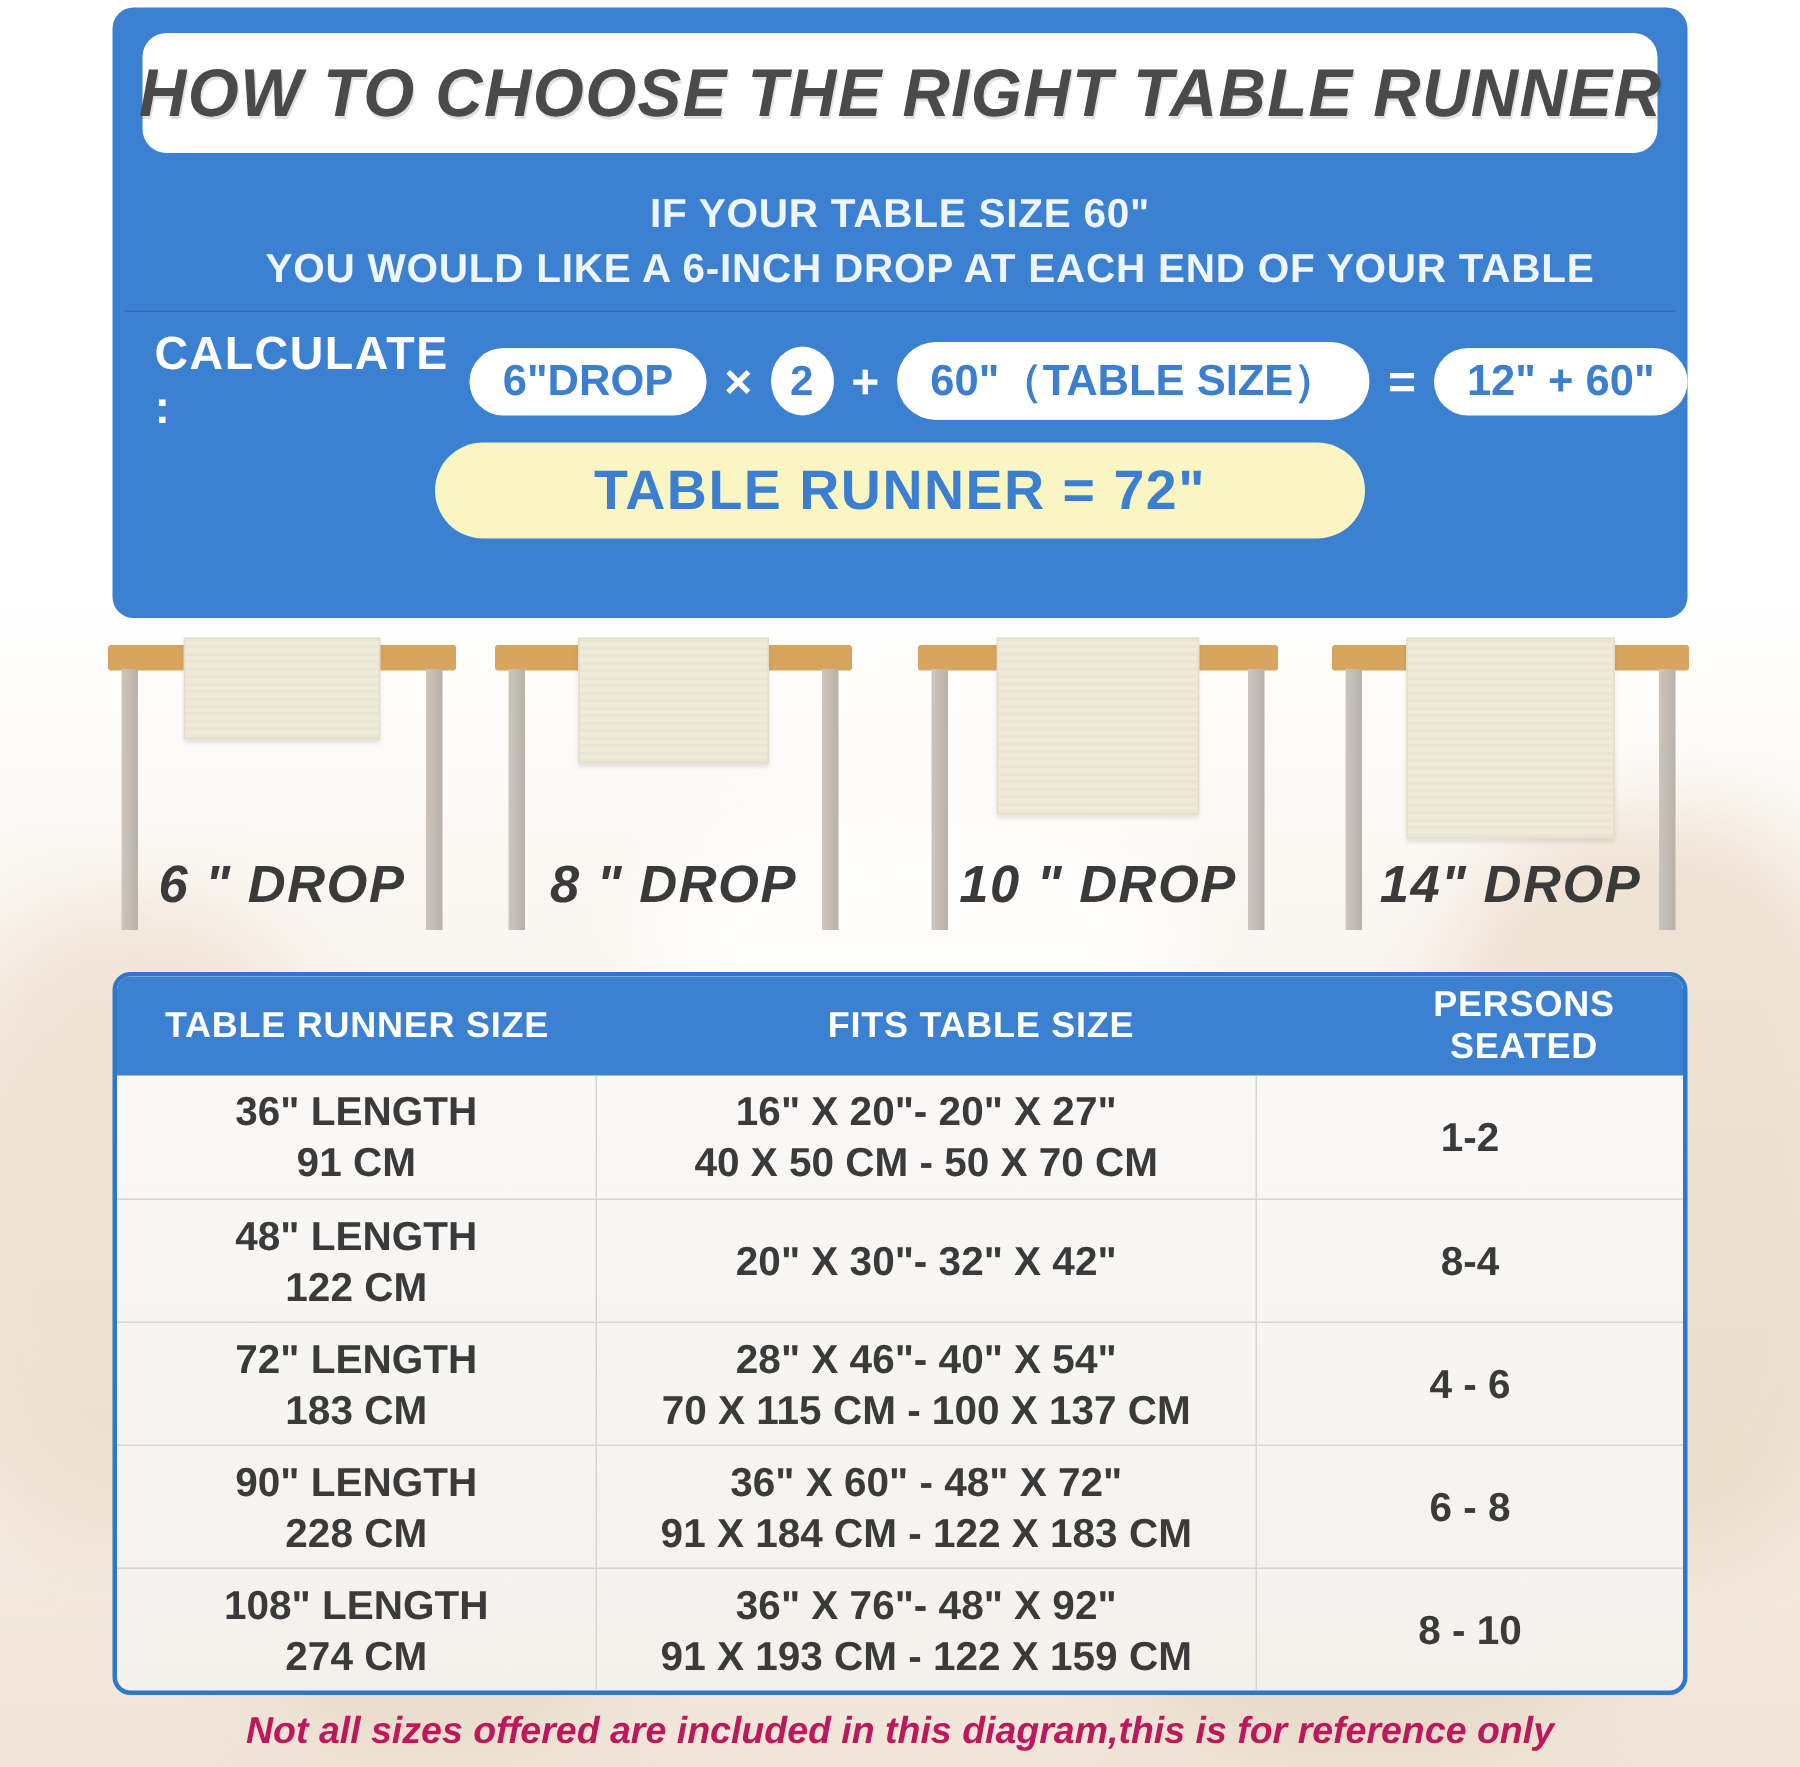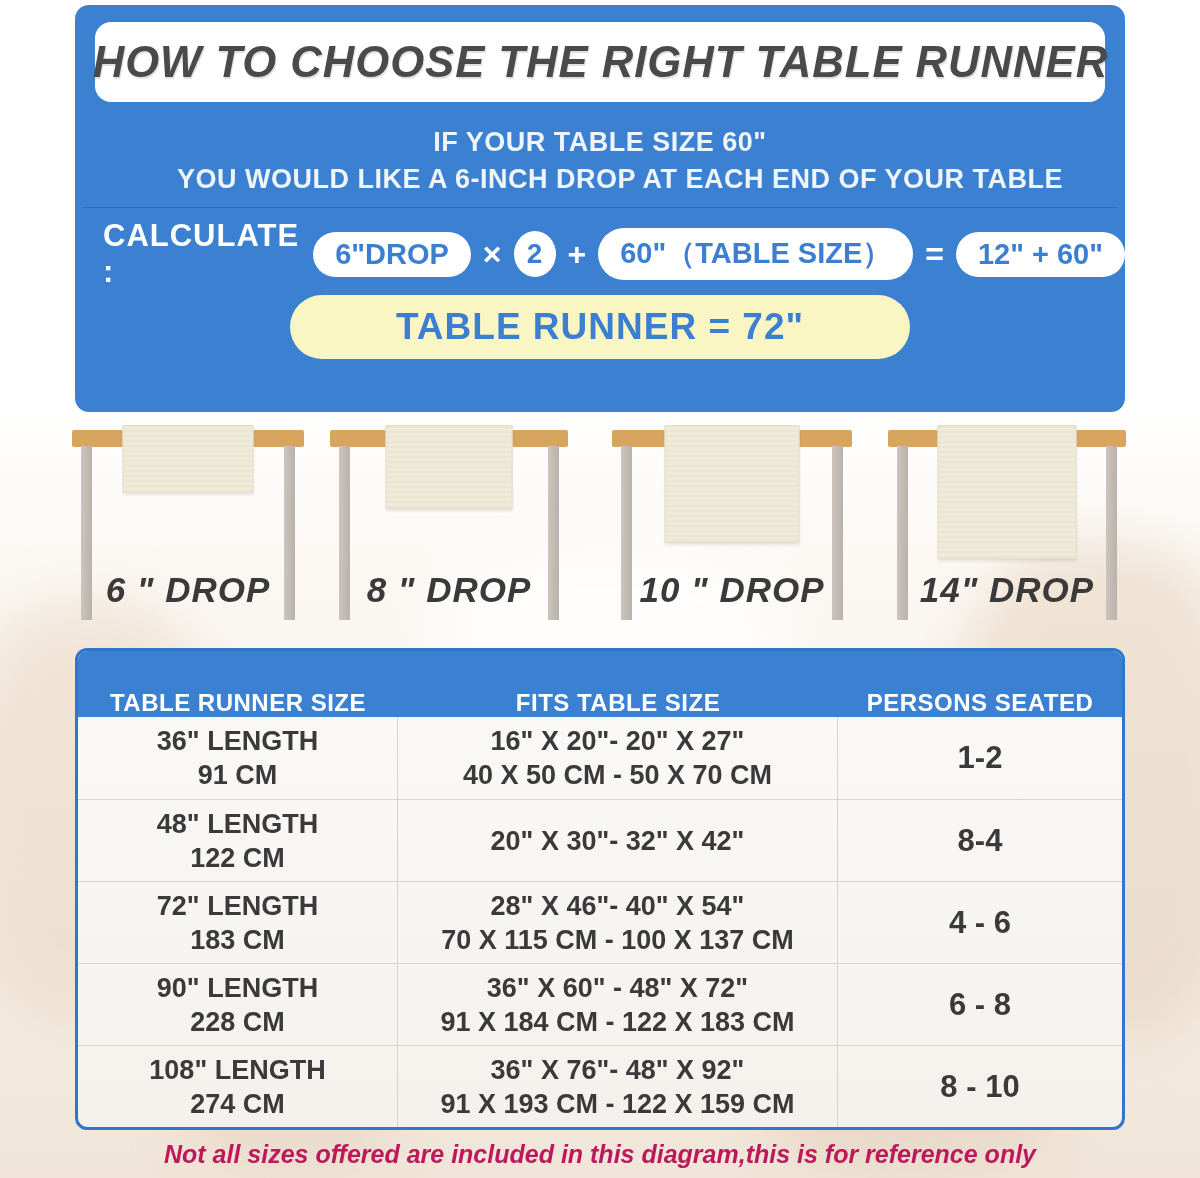--- a/index.html
+++ b/index.html
@@ -61,34 +61,34 @@
     white-space:nowrap; }
   .fig1 { left:72px;  width:232px; } .fig1 .runner { width:131px; height:68px; }
   .fig2 { left:330px; width:238px; } .fig2 .runner { width:127px; height:84px; }
   .fig3 { left:612px; width:240px; } .fig3 .runner { width:135px; height:118px; }
   .fig4 { left:888px; width:238px; } .fig4 .runner { width:139px; height:134px; }
 
   
   .size-panel { position:absolute; left:75px; top:648px; width:1050px; height:482px;
     border:3px solid #2f77cb; border-radius:12px; overflow:hidden;
     background:linear-gradient(180deg,#fbfaf9,#f4f1ed); }
-  .size-header { display:flex; height:66px; background:#3b80d1; align-items:flex-end; }
+  .size-header { display:flex; height:66px; background:#3b80d1; align-items:center;gap:36px; }
   .size-header .hcell { color:#ffffff; font-size:24px; font-weight:bold; letter-spacing:.5px;
     text-align:center; }
   .hc1 { width:320px; } .hc2 { width:440px; } .hc3 { flex:1; }
   .size-body { position:relative; }
   .size-row { display:flex; height:82px; align-items:center; }
   .size-row + .size-row { border-top:1px solid #d8d5d1; }
   .cell { display:flex; flex-direction:column; align-items:center; justify-content:center;
     height:100%; color:#3a3a3a; font-weight:bold; }
   .c1 { width:320px; border-right:1px solid #d8d5d1; }
   .c2 { width:440px; border-right:1px solid #d8d5d1; }
   .c3 { flex:1; }
   .cell .ln { font-size:27px; line-height:34px; white-space:nowrap; }
-  .c3 .ln { font-size:31px; }
+  .c3 .ln { font-size:27px; }
 
   .footer-note { position:absolute; left:0; top:1140px; width:100%; text-align:center;
     color:#be185d; font-size:25px; font-weight:bold;font-style:italic; }
 </style>
 </head>
 <body>
 
 <div class="canvas">
 
   <div class="bg-photo">

